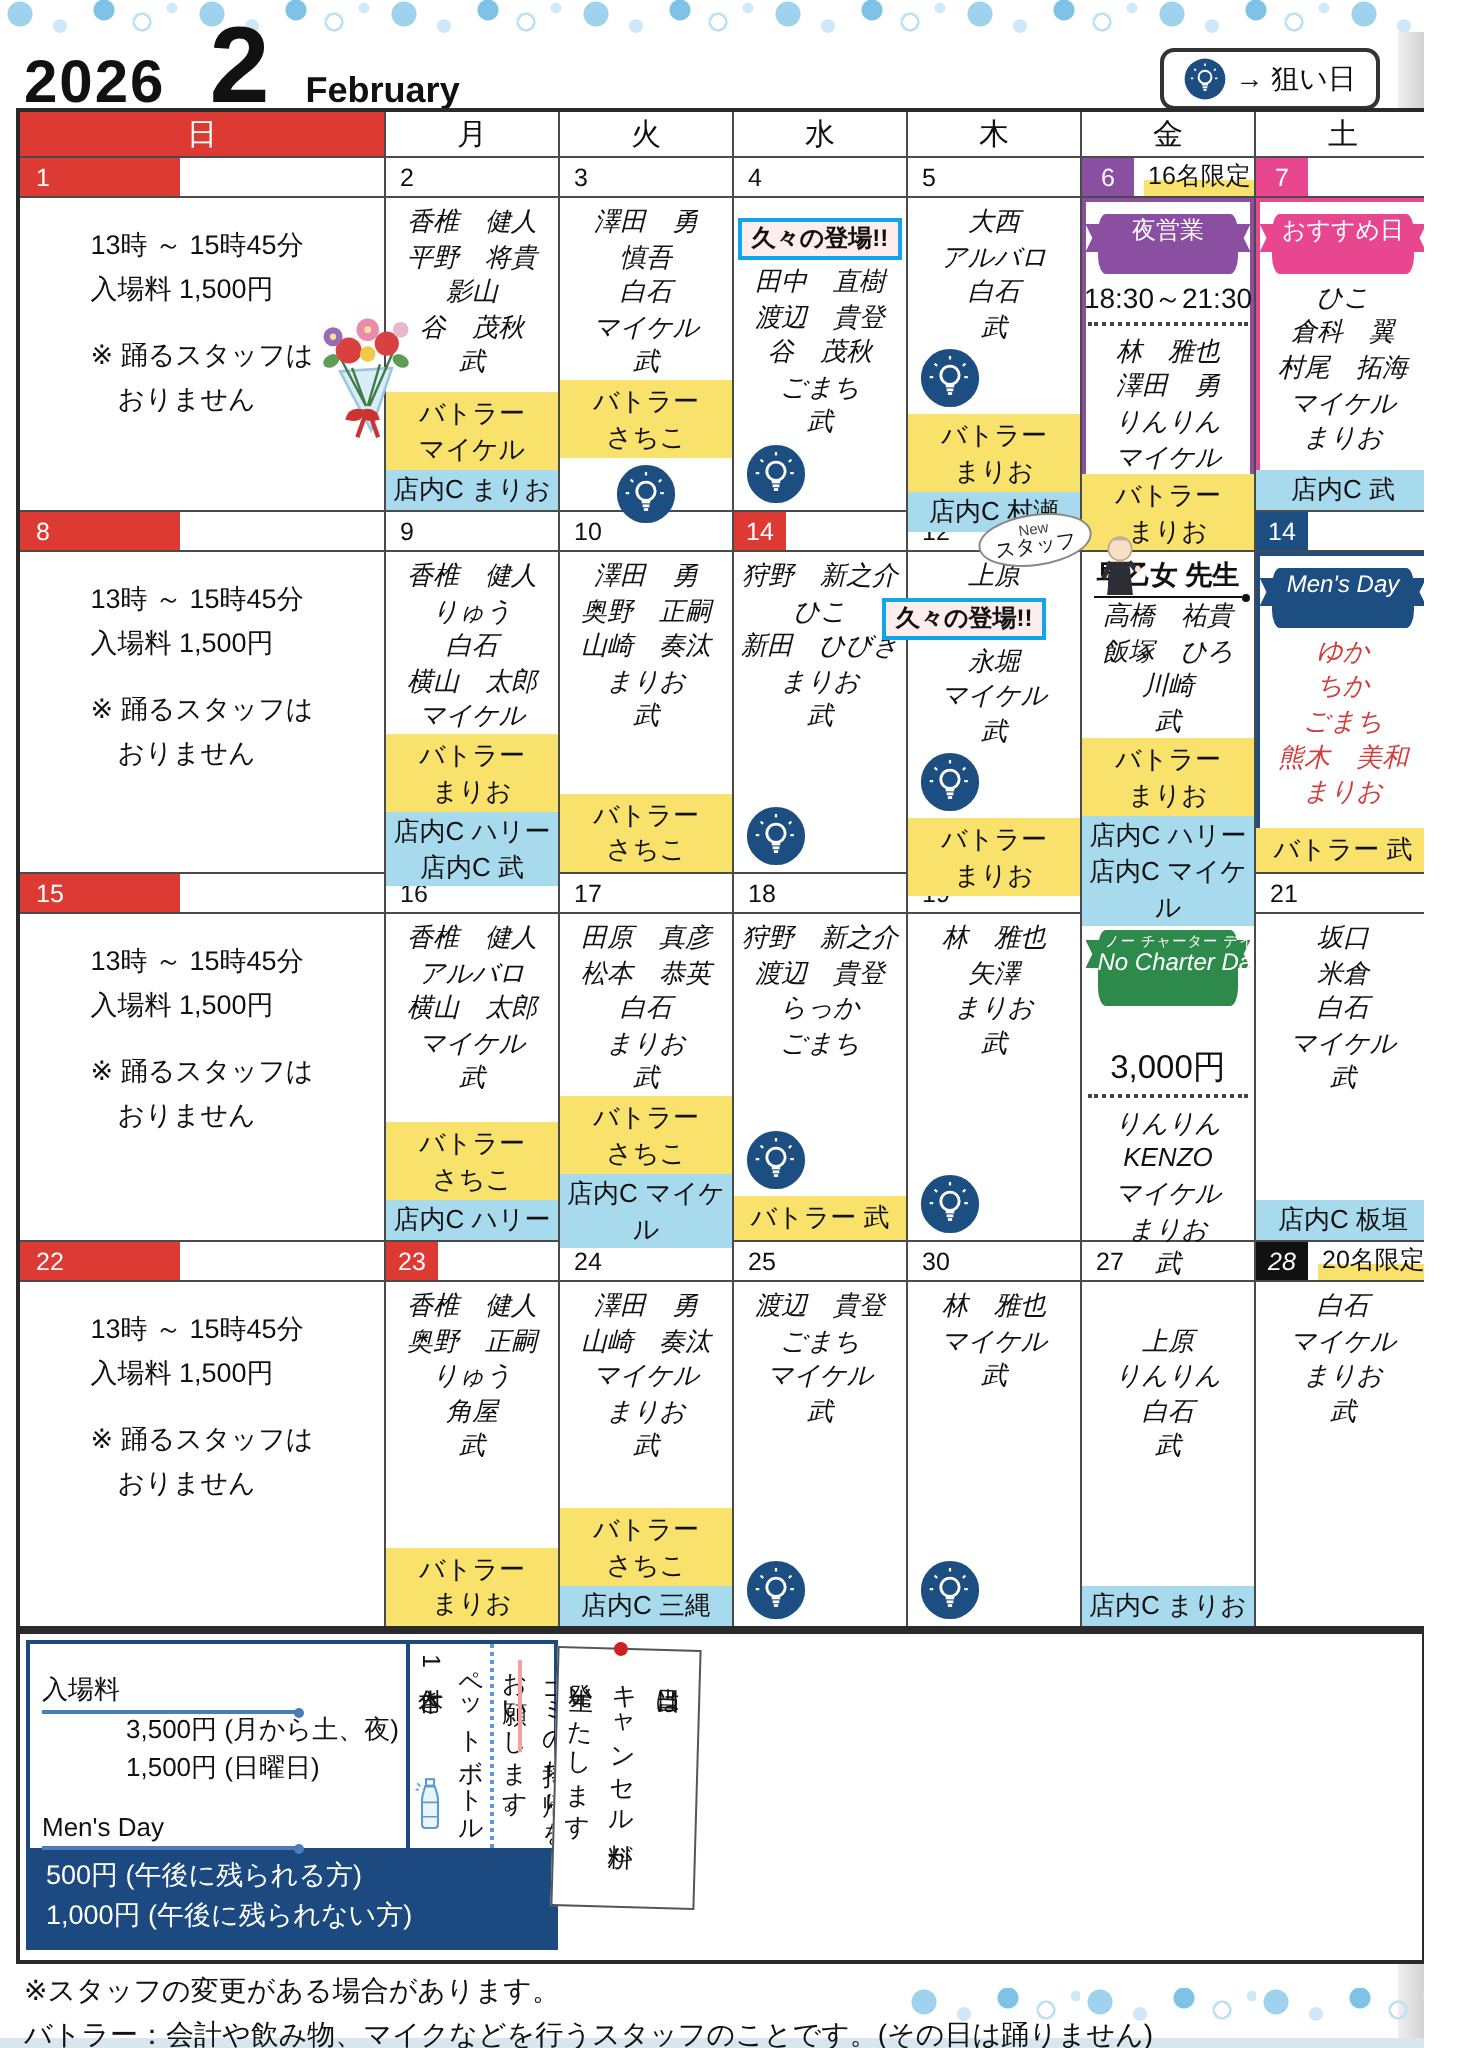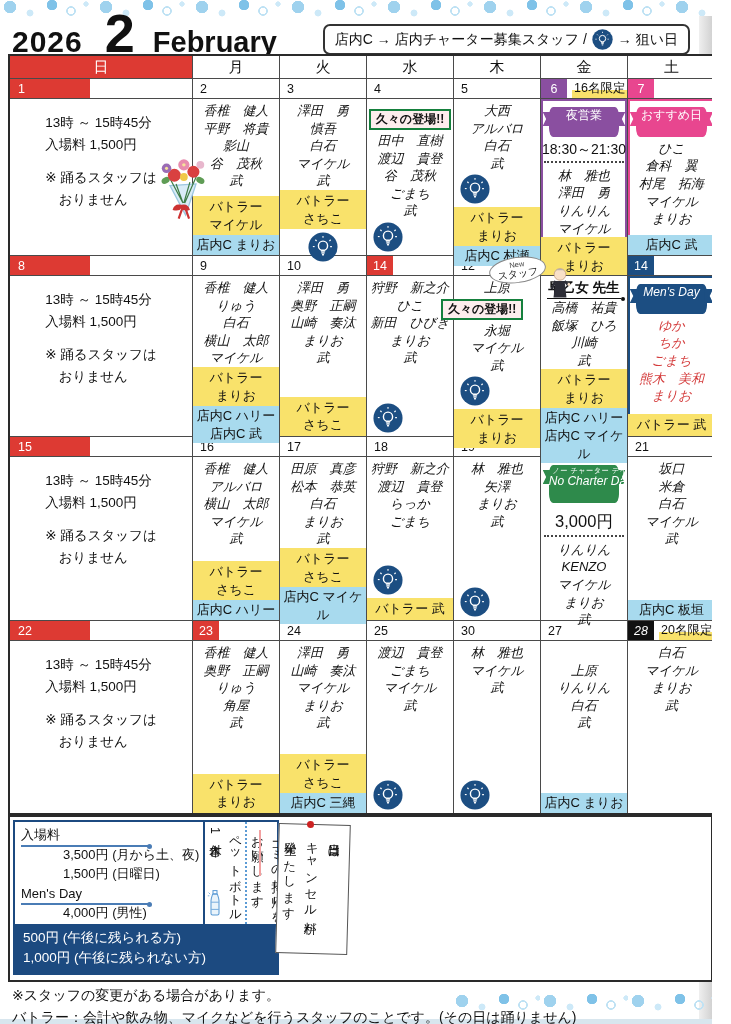--- a/index.html
+++ b/index.html
@@ -19,21 +19,21 @@
   .bubbles.bottom{right:0;bottom:0;width:260px;height:30px;background-size:88px 26px;}
 
   .edge-right{position:absolute;right:0;top:16px;width:13px;height:1008px;
     background:linear-gradient(to right,#efefef,#d2d2d2);}
   .edge-bottom{position:absolute;left:0;bottom:0;width:731px;height:5px;background:#d8e6ee;}
 
   
   .title{position:absolute;left:12px;top:12px;display:flex;align-items:baseline;font-weight:bold;}
   .title .year{font-size:30px;letter-spacing:1px;}
   .title .mnum{font-size:54px;margin:0 18px 0 22px;line-height:.8;}
-  .title .mname{font-size:29px;}
+  .title .mname{font-size:18px;}
   .legend{position:absolute;right:22px;top:24px;border:2px solid #333;border-radius:7px;
     padding:3px 10px;font-size:14px;display:flex;align-items:center;gap:5px;background:#fff;}
   .legend .bulb{width:21px;height:21px;display:inline-block;}
 
   
   .calendar{position:absolute;left:8px;top:54px;width:705px;display:grid;
     grid-template-columns:182px 87px 87px 87px 87px 87px 88px;
     grid-template-rows:22px 20px 157px 20px 161px 20px 164px 20px 173px;
     border:2px solid #2a2a2a;background:#fff;}
   .calendar > div{border-left:1px solid #4a4a4a;border-top:1px solid #4a4a4a;min-width:0;}
@@ -70,25 +70,25 @@
   .ribbon{position:relative;margin:5px auto 3px;width:82%;padding:2px 0 14px;color:#fff;
     text-align:center;border-radius:4px/9px;}
   .ribbon .rmain{position:relative;font-size:12px;line-height:1.15;white-space:nowrap;}
   .ribbon.it .rmain{font-style:italic;}
   .ribbon .rsmall{position:relative;font-size:8px;letter-spacing:.5px;line-height:1;white-space:nowrap;transform:scale(.9);}
   .tail{position:absolute;top:5px;width:9px;height:14px;}
   .tail.l{left:-6px;clip-path:polygon(0 0,100% 0,100% 100%,0 100%,38% 50%);}
   .tail.r{right:-6px;clip-path:polygon(0 0,100% 0,62% 50%,100% 100%,0 100%);}
 
   .timeline{font-size:14px;text-align:center;margin-top:1px;}
-  .priceline{font-size:16.5px;text-align:center;margin-top:5px;}
+  .priceline{font-size:16.5px;text-align:center;margin-top:17px;}
   .dots{border-bottom:2px dotted #444;width:92%;margin:2px auto 4px;height:0;}
 
   .bubble{display:block;margin:2px auto;width:fit-content;max-width:none;background:#fdeded;
-    border:2px solid #15803d;font-weight:bold;font-size:12px;padding:0 5px;white-space:nowrap;
+    border:2px solid #0ea5e9;font-weight:bold;font-size:12px;padding:0 5px;white-space:nowrap;
     position:relative;z-index:2;}
   .bubble.shift{margin-left:-13px;}
   .bubble.topgap{margin-top:7px;}
 
   .teacher{font-weight:bold;font-size:13.5px;text-align:center;white-space:nowrap;}
   .teacher span{display:inline-block;border-bottom:1.5px solid #111;position:relative;padding:0 1px 1px;}
   .teacher span::after{content:"";position:absolute;right:-4px;bottom:-3px;width:4px;height:4px;border-radius:50%;background:#111;}
 
   .newstaff{position:absolute;left:-52px;top:-19px;display:flex;align-items:flex-start;z-index:5;}
   .nsbubble{background:#fff;border:1.5px solid #888;border-radius:50%;padding:3px 7px;transform:rotate(-8deg);
@@ -99,21 +99,21 @@
 
   .flowers{position:absolute;right:-17px;bottom:26px;z-index:6;}
 
   
   .bottom-box{position:absolute;left:8px;top:815px;width:705px;height:167px;border:2px solid #2a2a2a;
     background:#fff;box-sizing:border-box;}
   .infobox{position:absolute;left:3px;top:3px;width:266px;height:155px;border:2.5px solid var(--dblue,#1c4a80);
     box-sizing:border-box;display:flex;flex-direction:column;background:#fff;}
   .irow{flex:1;display:flex;min-height:0;}
   .ileft{flex:1;padding:3px 4px 0 6px;font-size:13px;line-height:1.45;}
-  .plabel{position:relative;display:inline-block;padding-bottom:1px;margin-top:1px;}
+  .plabel{position:relative;display:inline-block;padding-bottom:1px;margin-top:11px;}
   .plabel::after{content:"";position:absolute;left:0;bottom:-1px;height:2px;width:130px;background:#4a7cb5;}
   .plabel::before{content:"";position:absolute;left:126px;bottom:-3px;width:5px;height:5px;border-radius:50%;background:#4a7cb5;}
   .pline{padding-left:42px;white-space:nowrap;}
   .icomp{width:42px;border-left:2.5px solid var(--dblue,#1c4a80);position:relative;
     display:flex;justify-content:center;padding-top:5px;box-sizing:border-box;}
   .igomi{width:52px;border-left:2.5px dotted #5b9bd5;position:relative;
     display:flex;justify-content:center;padding-top:5px;box-sizing:border-box;}
   .igomi::before{content:"";position:absolute;right:3px;top:8px;width:2.5px;height:62%;background:#f2a0a0;}
   .igomi::after{content:"";position:absolute;right:26px;top:8px;width:2.5px;height:45%;background:#f2a0a0;}
   .vtext{writing-mode:vertical-rl;font-size:12.5px;line-height:1.6;white-space:pre-line;letter-spacing:.5px;}
@@ -136,21 +136,20 @@
   <div class="edge-right"></div>
   <div class="edge-bottom"></div>
 
   <div class="title">
     <span class="year">2026</span>
     <span class="mnum">2</span>
     <span class="mname">February</span>
   </div>
 
   <div class="legend">
-    <span>店内C → 店内チャーター募集スタッフ /</span>
     <span class="bulb" id="legend-bulb"><span class=""><svg viewBox="0 0 34 34" width="100%" height="100%">
    <circle cx="17" cy="17" r="16.5" fill="#1c4e82"></circle>
    <g stroke="#fff" stroke-width="1.6" fill="none">
      <circle cx="17" cy="15.5" r="5.2"></circle>
               <path d="M14.6 21.5 h4.8"></path>
               <path d="M15.1 23.7 h3.8"></path>
               <path d="M15.8 25.8 h2.4"></path>
    </g>
    <g stroke="#fff" stroke-width="1.3" stroke-dasharray="2 1.7" fill="none">
      <path d="M17 4.5 v3.5"></path>

